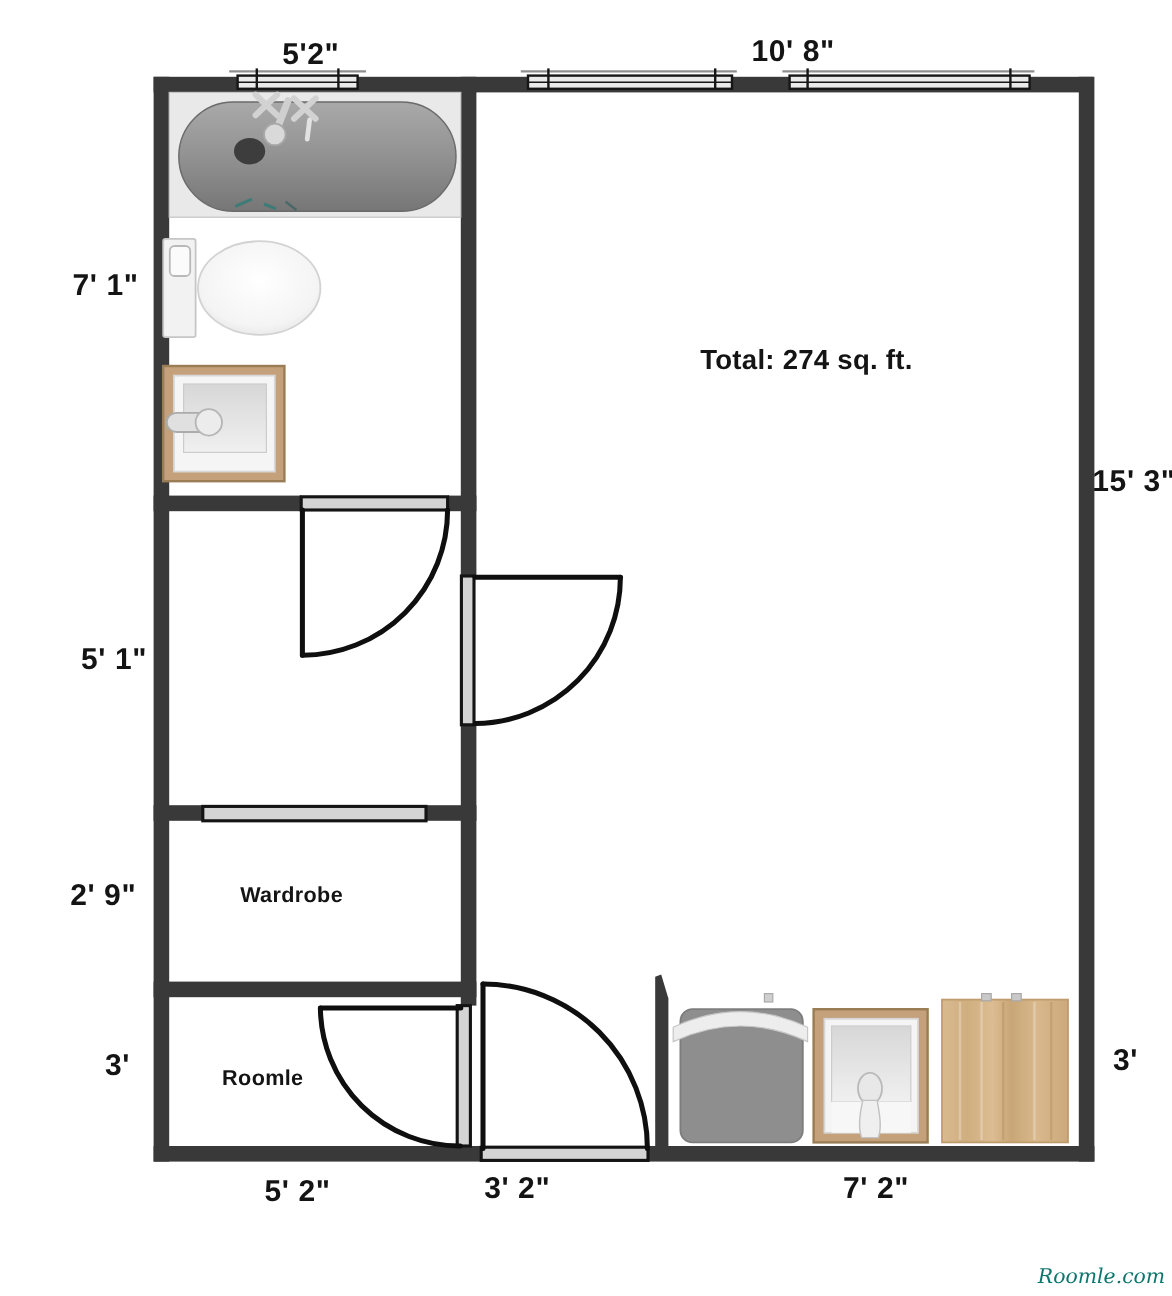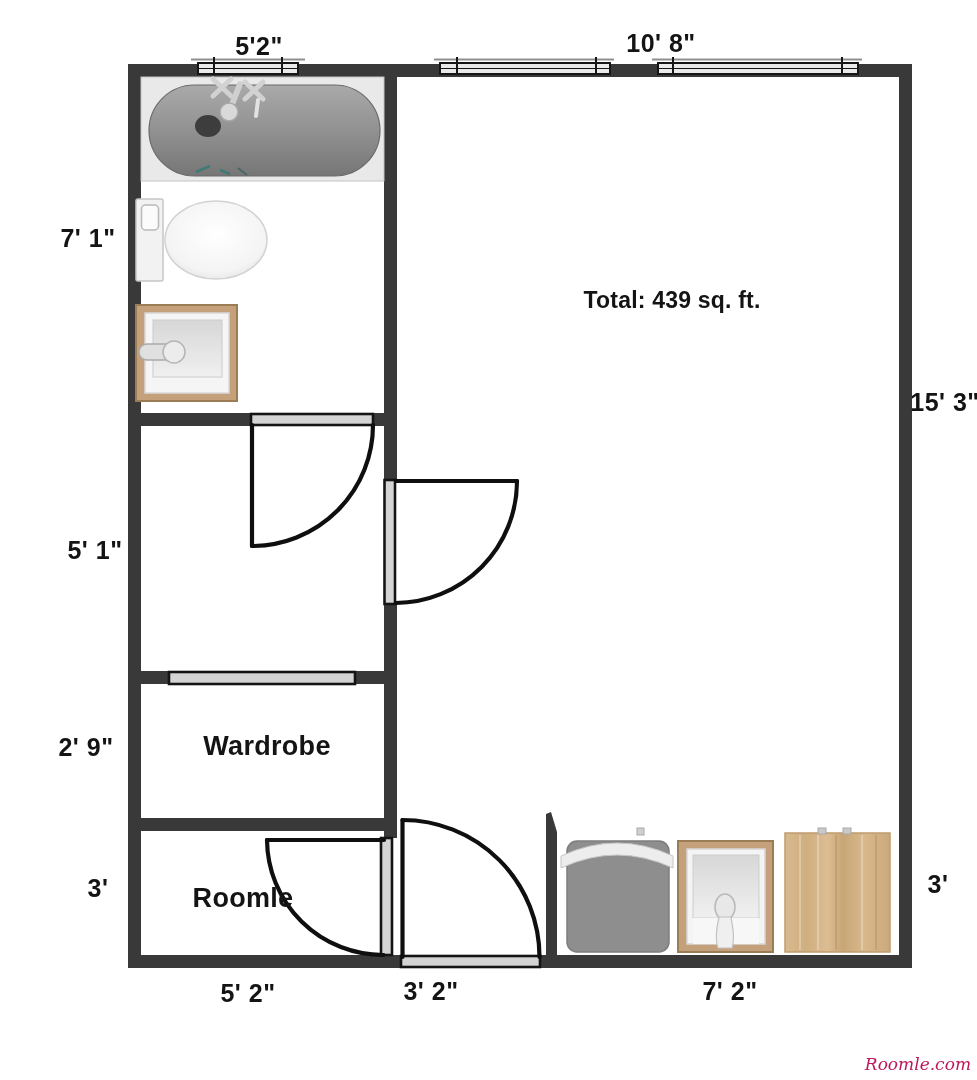--- a/index.html
+++ b/index.html
@@ -2,24 +2,24 @@
 <html><head>
 <meta charset="utf-8">
 <style>
   html,body{margin:0;padding:0;background:#ffffff;}
   .stage{position:relative;width:977px;height:1080px;background:#ffffff;overflow:hidden;
          font-family:"Liberation Sans",sans-serif;}
   .plan-svg{position:absolute;left:0;top:0;width:977px;height:1080px;}
   .lbl{position:absolute;transform:translate(-50%,-50%);font-weight:700;color:#141414;
        white-space:nowrap;line-height:1;}
   .dim{font-size:25px;letter-spacing:.5px;}
-  .room{font-size:27px;letter-spacing:.3px;margin-left:24px;}
+  .room{font-size:18px;letter-spacing:.3px;}
   .total{font-size:23px;letter-spacing:.2px;}
   .watermark{position:absolute;right:6px;bottom:6px;font-family:"DejaVu Serif",serif;
-             font-style:italic;font-size:17px;color:#be185d;}
+             font-style:italic;font-size:17px;color:#0f766e;}
   .panel{fill:#d4d4d4;stroke:#141414;stroke-width:2.6;}
   .swing{fill:none;stroke:#0f0f0f;stroke-width:4.2;stroke-linecap:round;}
   .winbar{fill:#eaeaea;stroke:#161616;stroke-width:2;}
   .winline{stroke:#161616;stroke-width:1.2;}
   .wintick{stroke:#161616;stroke-width:2;}
   .winsill{stroke:#8f8f8f;stroke-width:2;}
 </style>
 </head>
 <body>
 
@@ -178,18 +178,18 @@
   <div class="lbl dim" style="left:88px;top:238px">7' 1"</div>
   <div class="lbl dim" style="left:945px;top:402px">15' 3"</div>
   <div class="lbl dim" style="left:95px;top:550px">5' 1"</div>
   <div class="lbl dim" style="left:86px;top:747px">2' 9"</div>
   <div class="lbl dim" style="left:98px;top:888px">3'</div>
   <div class="lbl dim" style="left:938px;top:884px">3'</div>
   <div class="lbl dim" style="left:248px;top:993px">5' 2"</div>
   <div class="lbl dim" style="left:431px;top:991px">3' 2"</div>
   <div class="lbl dim" style="left:730px;top:991px">7' 2"</div>
 
-  <div class="lbl total" style="left:672px;top:300px">Total: 439 sq. ft.</div>
+  <div class="lbl total" style="left:672px;top:300px">Total: 274 sq. ft.</div>
   <div class="lbl room" style="left:243px;top:746px">Wardrobe</div>
   <div class="lbl room" style="left:219px;top:898px">Roomle</div>
 
   <div class="watermark">Roomle.com</div>
 </div>
 
 </body></html>

